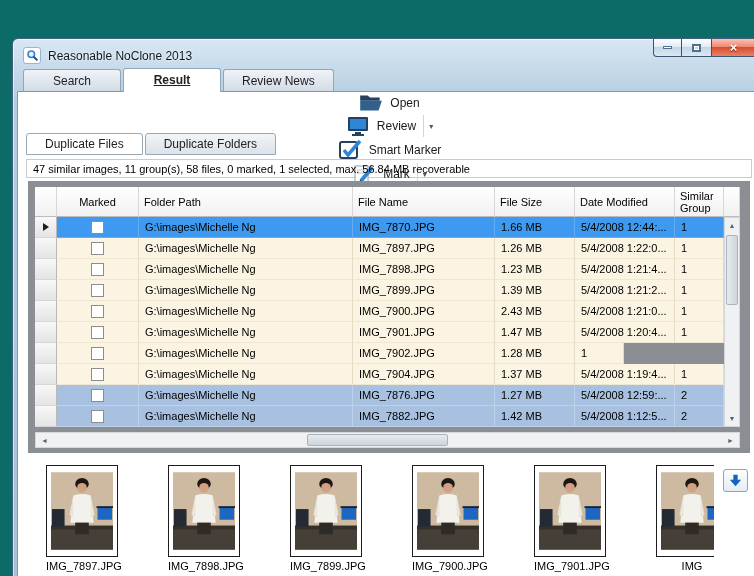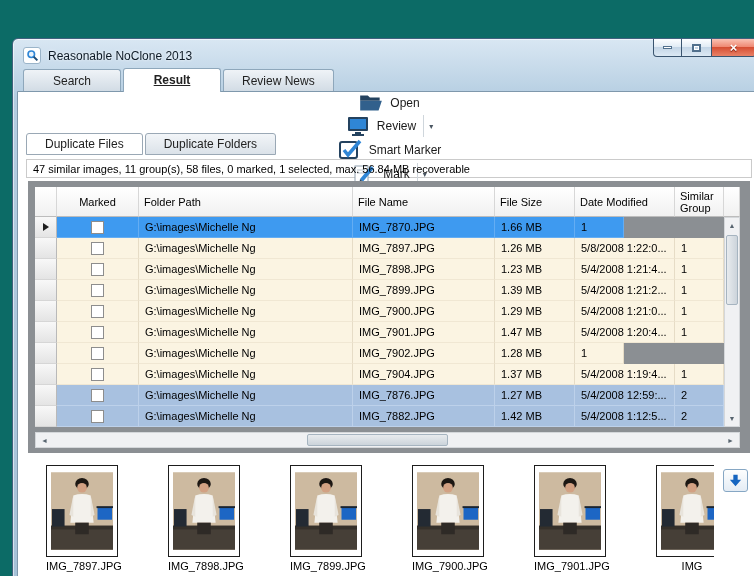--- a/index.html
+++ b/index.html
@@ -287,32 +287,33 @@
         <div class="grow sel">
           <div class="cell ind col-ind">
               <span class="ptr"></span>
             </div>
           <div class="cell marked col-marked">
               <span class="cb"></span>
             </div>
           <div class="cell col-folder">G:\images\Michelle Ng</div>
           <div class="cell col-file">IMG_7870.JPG</div>
           <div class="cell col-size">1.66 MB</div>
+          <div class="cell col-date">5/4/2008 12:44:...</div>
           <div class="cell col-group">1</div>
         </div>
 
         <div class="grow">
           <div class="cell ind col-ind"></div>
           <div class="cell marked col-marked">
               <span class="cb"></span>
             </div>
           <div class="cell col-folder">G:\images\Michelle Ng</div>
           <div class="cell col-file">IMG_7897.JPG</div>
           <div class="cell col-size">1.26 MB</div>
-          <div class="cell col-date">5/8/2008 1:22:0...</div>
+          <div class="cell col-date">5/4/2008 1:22:0...</div>
           <div class="cell col-group">1</div>
         </div>
 
         <div class="grow">
           <div class="cell ind col-ind"></div>
           <div class="cell marked col-marked">
               <span class="cb"></span>
             </div>
           <div class="cell col-folder">G:\images\Michelle Ng</div>
           <div class="cell col-file">IMG_7898.JPG</div>
@@ -333,21 +334,21 @@
           <div class="cell col-group">1</div>
         </div>
 
         <div class="grow">
           <div class="cell ind col-ind"></div>
           <div class="cell marked col-marked">
               <span class="cb"></span>
             </div>
           <div class="cell col-folder">G:\images\Michelle Ng</div>
           <div class="cell col-file">IMG_7900.JPG</div>
-          <div class="cell col-size">1.29 MB</div>
+          <div class="cell col-size">2.43 MB</div>
           <div class="cell col-date">5/4/2008 1:21:0...</div>
           <div class="cell col-group">1</div>
         </div>
 
         <div class="grow">
           <div class="cell ind col-ind"></div>
           <div class="cell marked col-marked">
               <span class="cb"></span>
             </div>
           <div class="cell col-folder">G:\images\Michelle Ng</div>

